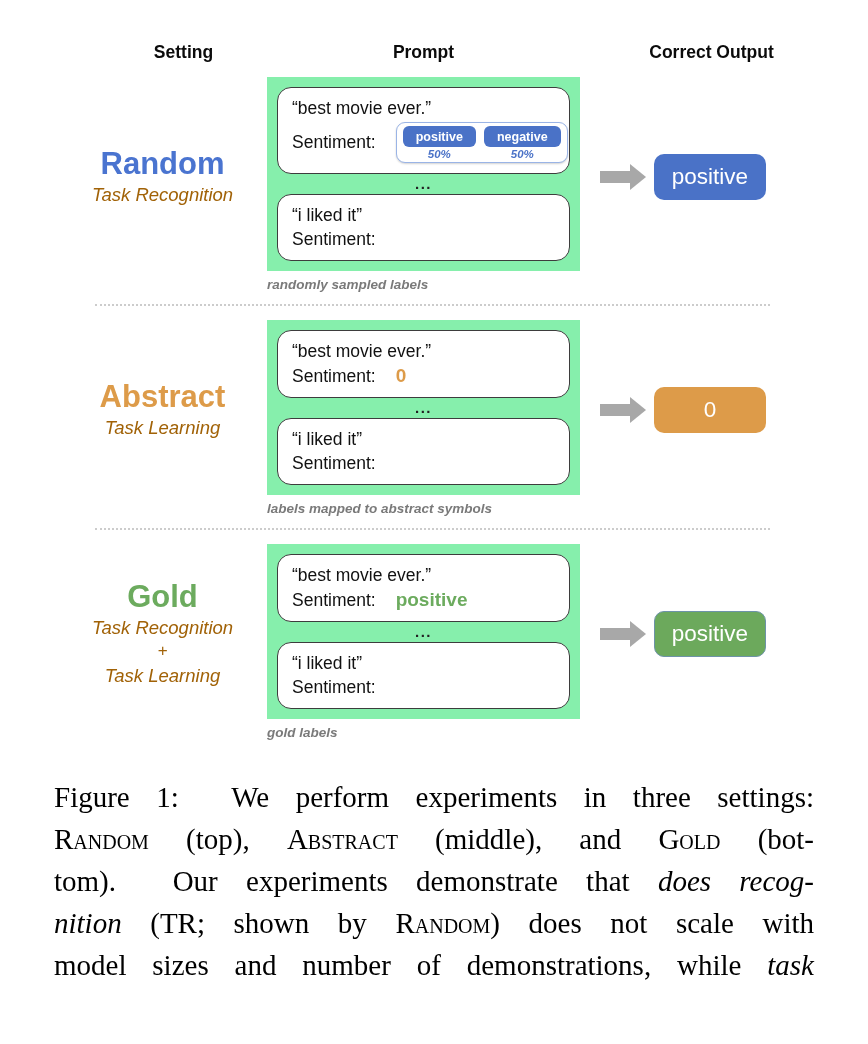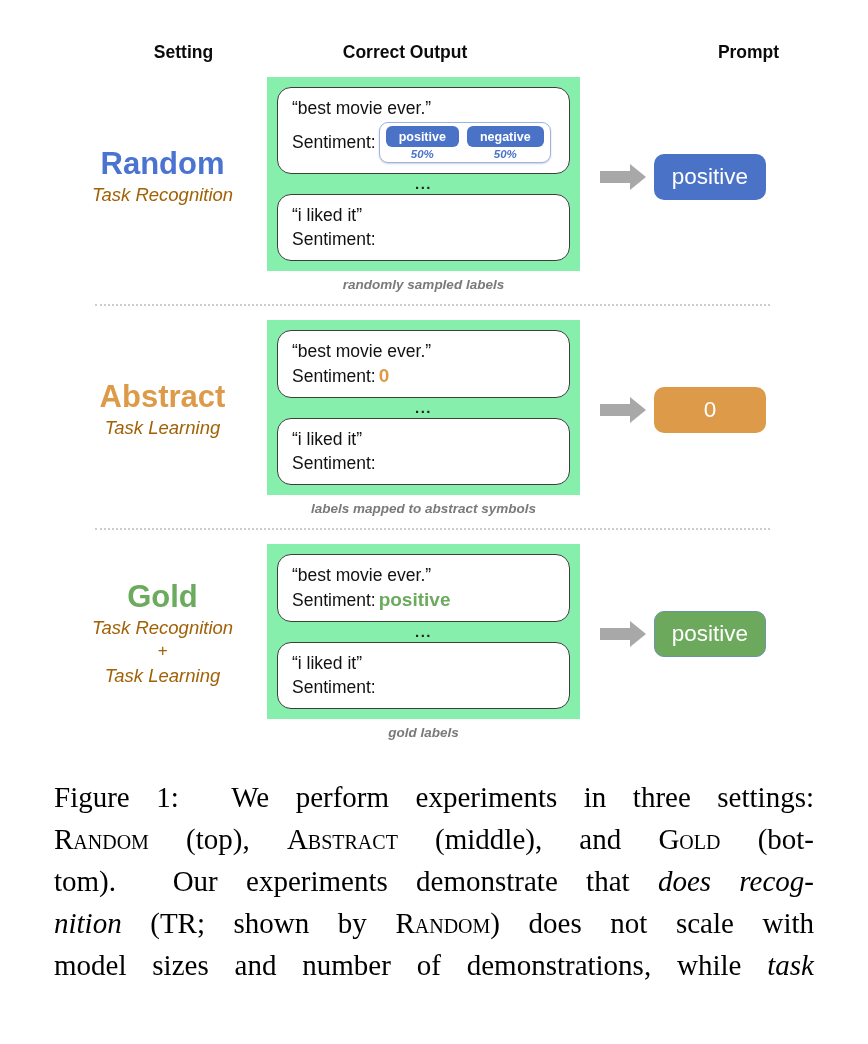--- a/index.html
+++ b/index.html
@@ -20,24 +20,24 @@
   .row { display: grid; grid-template-columns: 255px 325px 1fr; align-items: center; margin-top: 14px; }
   .setting-col { padding-left: 70px; text-align: center; position: relative; top: -8px; }
   .setting-title { font-size: 31px; font-weight: bold; line-height: 1.1; }
   .setting-subtitle { font-size: 18.5px; font-style: italic; color: #a16207; line-height: 1.3; margin-top: 2px; }
   .setting-subtitle.plus { font-size: 17px; margin-top: 0; }
 
   .prompt-col { margin-left: 12px; width: 313px; }
   .panel { background: #86efac; padding: 10px 10px; }
   .prompt-box { background: #fff; border: 1.4px solid #3d3d3d; border-radius: 14px; padding: 7px 14px; }
   .quote { font-size: 17.5px; margin: 3px 0; }
-  .sent-line { display: flex; align-items: center; gap: 3px; font-size: 17.5px; margin: 3px 0; }
+  .sent-line { display: flex; align-items: center; gap: 20px; font-size: 17.5px; margin: 3px 0; }
   .sent-value { font-weight: bold; font-size: 19px; }
   .dots { text-align: center; font-weight: bold; font-size: 15px; letter-spacing: 1.5px; line-height: 1; margin: 2px 0 3px; color: #222; }
-  .panel-caption { text-align: center; font-style: italic; font-weight: bold; font-size: 13.5px; color: #7a7a7a; margin-top: 6px; }
+  .panel-caption { font-style: italic; font-weight: bold; font-size: 13.5px; color: #7a7a7a; margin-top: 6px; }
 
   
   .choice-widget { display: inline-flex; gap: 8px; border: 1.5px solid #9ab4e6; border-radius: 9px;
     padding: 3px 6px 2px; background: #fff; box-shadow: 0 1px 2px rgba(0,0,0,.18); }
   .choice { display: flex; flex-direction: column; align-items: center; }
   .choice-btn { color: #fff; font-weight: bold; font-size: 12.5px; padding: 2.5px 13px; border-radius: 6px; line-height: 1.3; }
   .choice-pct { font-style: italic; font-weight: bold; font-size: 11.5px; margin-top: 1px; }
 
   
   .output-col { display: flex; align-items: center; padding-left: 20px; gap: 8px; position: relative; top: -8px; }
@@ -57,22 +57,22 @@
   .cap-italic { font-style: italic; }
   .cap-sc { font-variant: small-caps; }
 </style>
 </head>
 <body>
 
 <div class="page">
 
   <div class="col-headers">
     <div class="col-head setting">Setting</div>
+    <div class="col-head prompt">Prompt</div>
     <div class="col-head output">Correct Output</div>
-    <div class="col-head prompt">Prompt</div>
   </div>
 
   <section class="row">
     <div class="setting-col">
       <div class="setting-title" style="color: rgb(74, 116, 208);">Random</div>
       <div class="setting-subtitle">Task Recognition</div>
     </div>
     <div class="prompt-col">
       <div class="panel">
         <div class="prompt-box">

